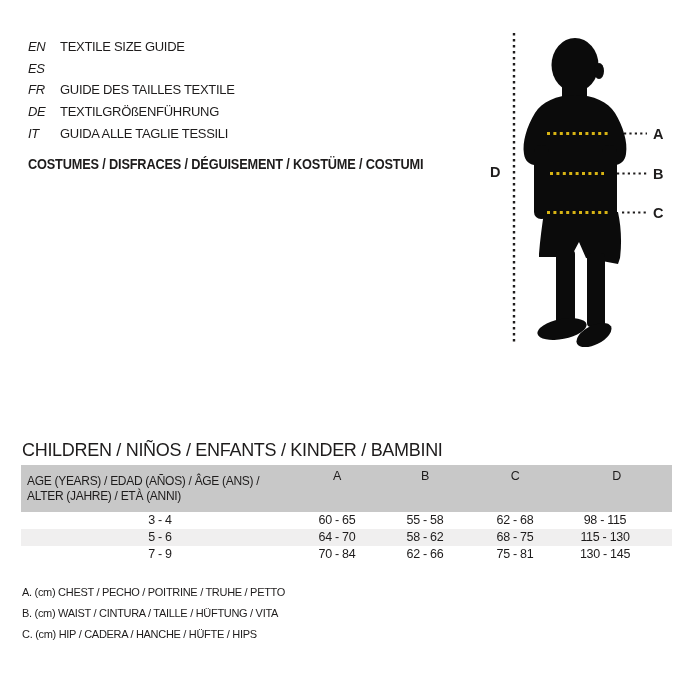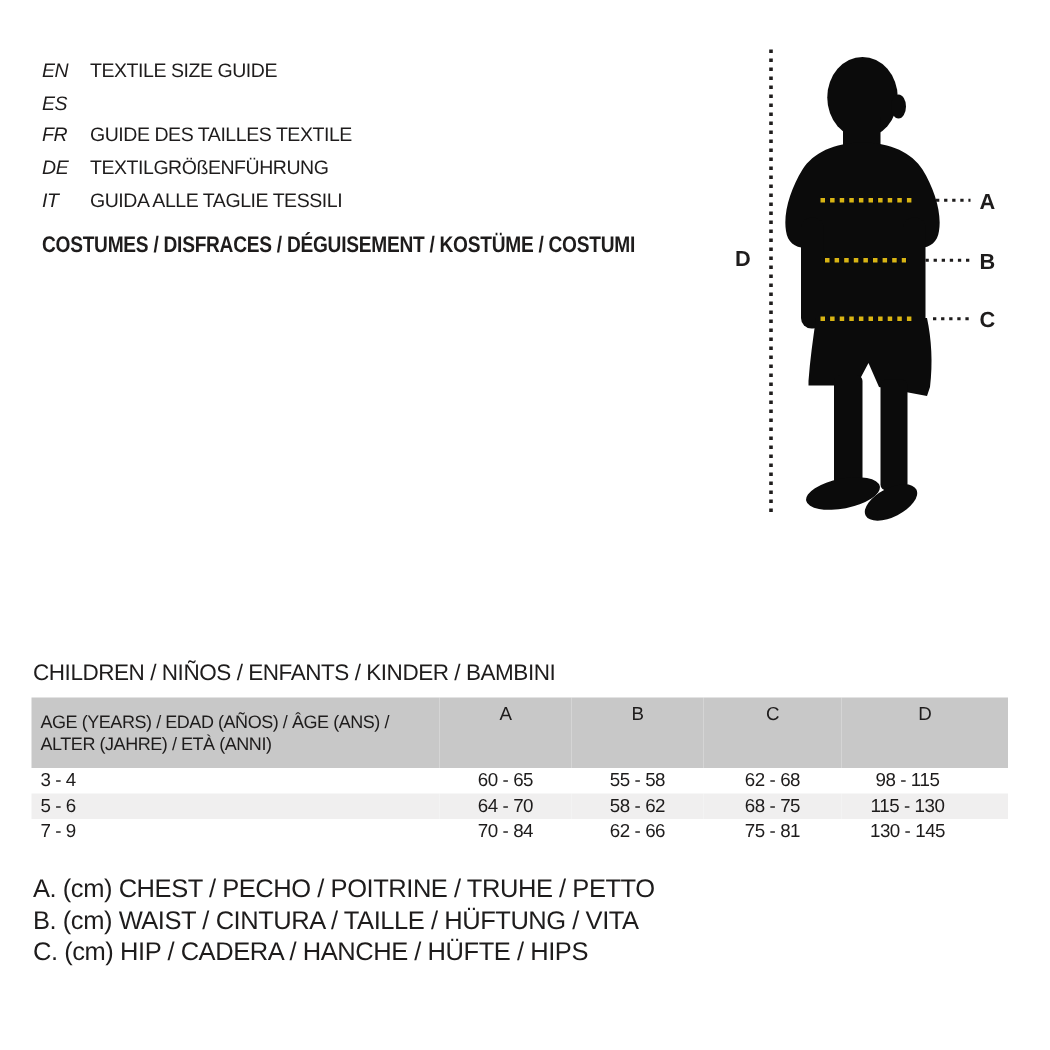--- a/index.html
+++ b/index.html
@@ -16,37 +16,37 @@
   
   .category-title {
     position:absolute; left:28px; top:155px; font-size:15px; font-weight:bold;
     letter-spacing:-0.2px; white-space:nowrap; transform:scaleX(0.85); transform-origin:0 0;
   }
 
   
   .figure-svg { position:absolute; left:450px; top:20px; }
 
   
-  .section-title { position:absolute; left:22px; top:440px; font-size:15px; letter-spacing:-0.3px; white-space:nowrap; }
+  .section-title { position:absolute; left:22px; top:440px; font-size:18px; letter-spacing:-0.3px; white-space:nowrap; }
   .size-table {
     position:absolute; left:21px; top:465px; width:651px;
     border-collapse:collapse; table-layout:fixed; font-size:12.5px; letter-spacing:-0.3px;
   }
   .size-table th, .size-table td { font-weight:normal; padding:0; }
   .size-table thead tr { background:var(--table-header-bg,#c8c8c8); height:47px; }
   .size-table th.age-col { text-align:left; padding-left:6px; font-size:12px; line-height:15px; vertical-align:middle; }
   .size-table th.letter-col { text-align:center; vertical-align:top; padding-top:4px; }
   .size-table tbody tr { height:16.75px; }
   .size-table tbody tr.striped { background:var(--table-stripe-bg,#f0efef); }
-  .size-table td.age-cell { padding-left:6px; }
+  .size-table td.age-cell { padding-left:6px;text-align:center; }
   .size-table td.val { text-align:center; }
   .size-table td.val-d { padding-right:23px; }
 
   
-  .legend-block { position:absolute; left:22px; top:582px; font-size:17px; line-height:21px; letter-spacing:-0.3px; }
+  .legend-block { position:absolute; left:22px; top:582px; font-size:11px; line-height:21px; letter-spacing:-0.3px; }
   .legend-line { white-space:nowrap; }
 </style>
 </head>
 <body>
 
 <div class="page">
 
   <div class="lang-block">
     <div class="lang-row">
       <span class="lang-code">EN</span>

